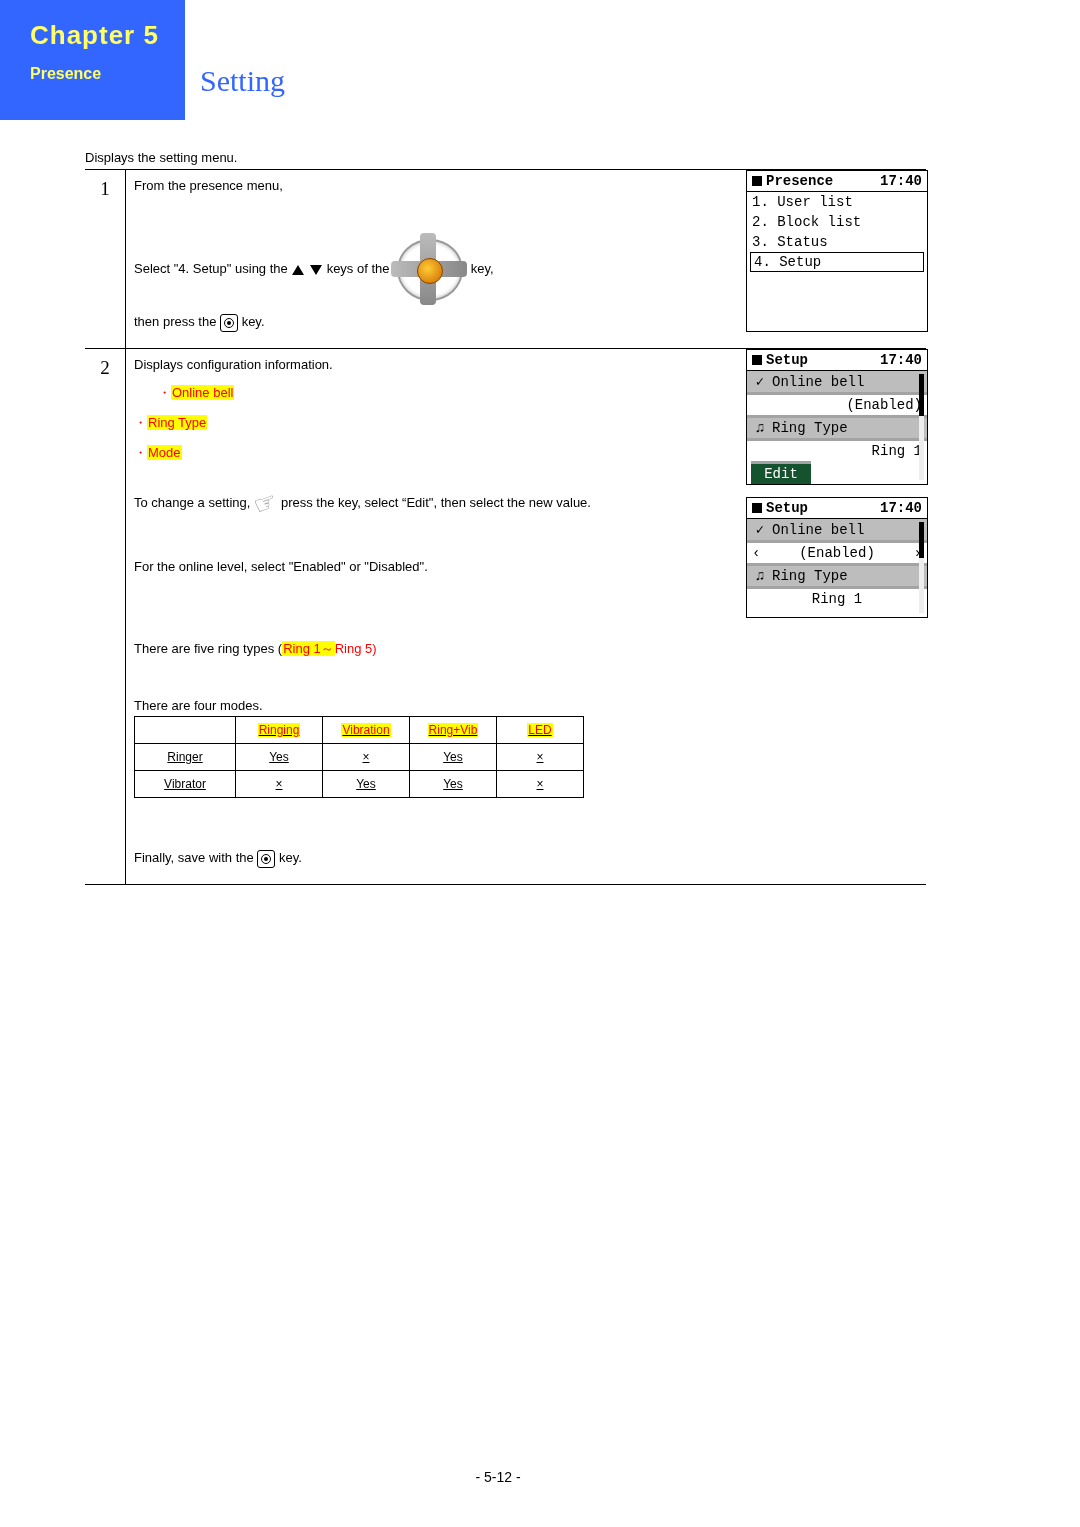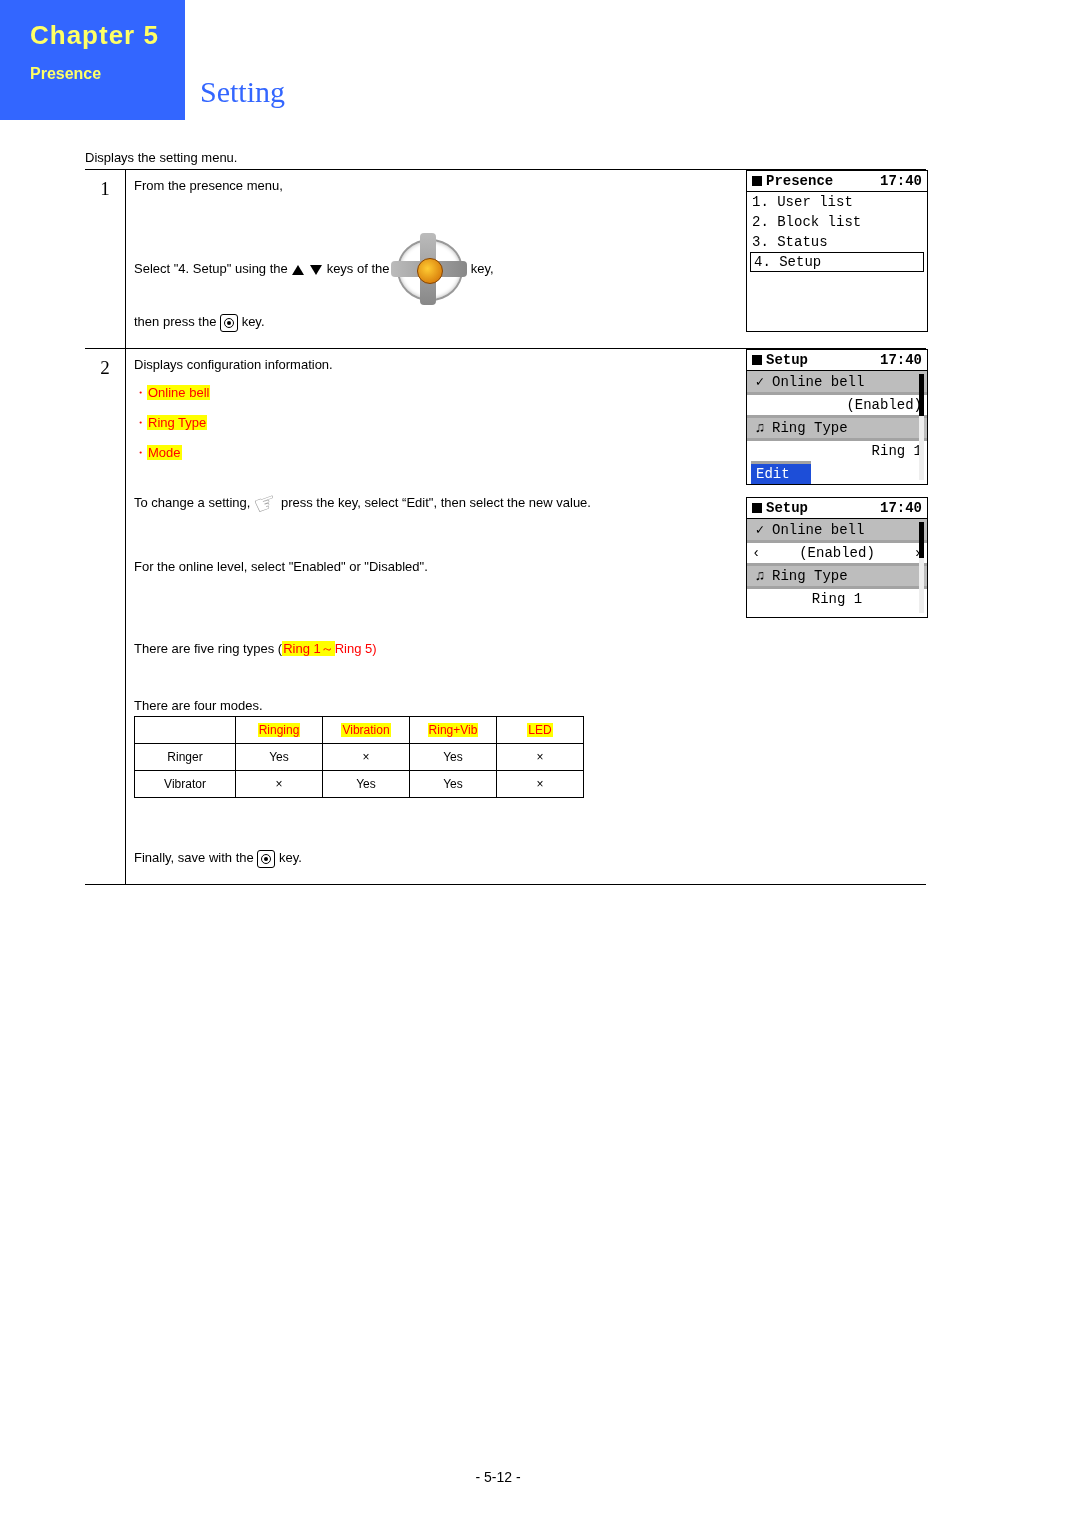--- a/index.html
+++ b/index.html
@@ -38,21 +38,21 @@
   }
   .presence-line {
     font-size: 16px;
     font-weight: bold;
     color: #ffff66;
     margin-top: 14px;
   }
   .setting-title {
     position: absolute;
     left: 200px;
-    top: 75px;
+    top: 64px;
     font-size: 30px;
     color: #3366ff;
     font-family: "Times New Roman", serif;
   }
   .content {
     padding: 30px 70px 0 85px;
   }
   .caption {
     font-size: 13px;
     margin-bottom: 4px;
@@ -121,22 +121,23 @@
   .screen .row.sel {
     outline: 1px solid #000;
     margin: 1px 4px;
     padding: 1px 3px;
   }
   .screen .row.grey {
     background: #bdbdbd;
     color: #000;
   }
   .screen .row.greyhead {
-    background: #1d4ed8;
+    background: #14532d;
     color: #fff;
+    justify-content: center;
   }
   .screen .row.right { justify-content: flex-end; }
   .screen .row.center { justify-content: center; }
   .screen-col {
     position: absolute;
     right: -10px;
     top: 0;
     width: 190px;
   }
   .screen.tall { min-height: 160px; position: relative; }
@@ -221,20 +222,21 @@
     transform: rotate(-20deg);
   }
   .hl { background: #ffff00; color: #ff0000; padding: 0 1px; }
   .red { color: #ff0000; }
   .bullet-line { margin: 4px 0; }
   
   table.modes {
     border-collapse: collapse;
     font-size: 12px;
     margin-top: 3px;
+    text-decoration: underline;
   }
   table.modes th, table.modes td {
     border: 1px solid #000;
     padding: 6px 0;
     width: 86px;
     text-align: center;
   }
   table.modes th {
     font-weight: normal;
   }
@@ -306,21 +308,21 @@
               <div style="height:50px;"></div>
             </div>
           </div>
         </td>
       </tr>
 
       <tr>
         <td class="step-num">2</td>
         <td class="step-body">
           <div>Displays configuration information.</div>
-          <div class="bullet-line" style="margin-top:12px;">
+          <div class="bullet-line" style="margin-top:12px;margin-left:24px;">
             <span class="red">・</span><span class="hl">Online bell</span>
           </div>
           <div class="bullet-line" style="margin-top:12px;">
             <span class="red">・</span><span class="hl">Ring Type</span>
           </div>
           <div class="bullet-line" style="margin-top:12px;">
             <span class="red">・</span><span class="hl">Mode</span>
           </div>
 
           <div style="margin-top:26px;">

